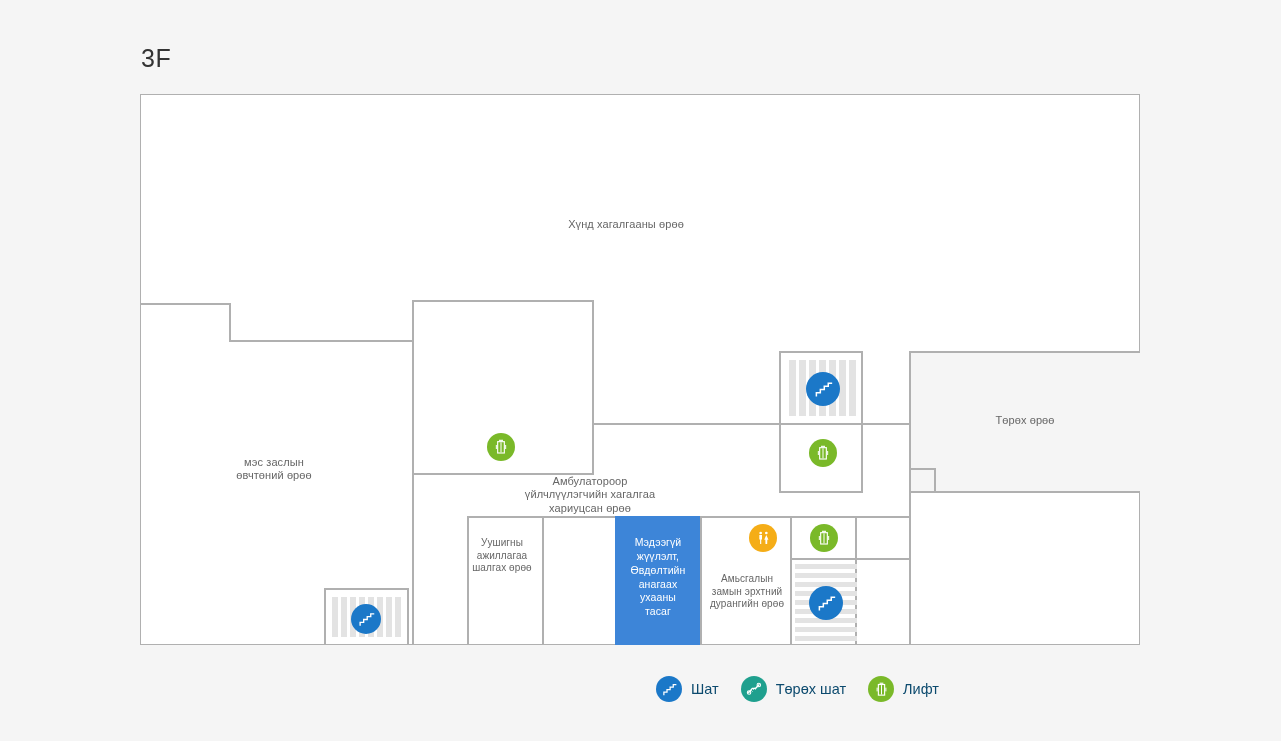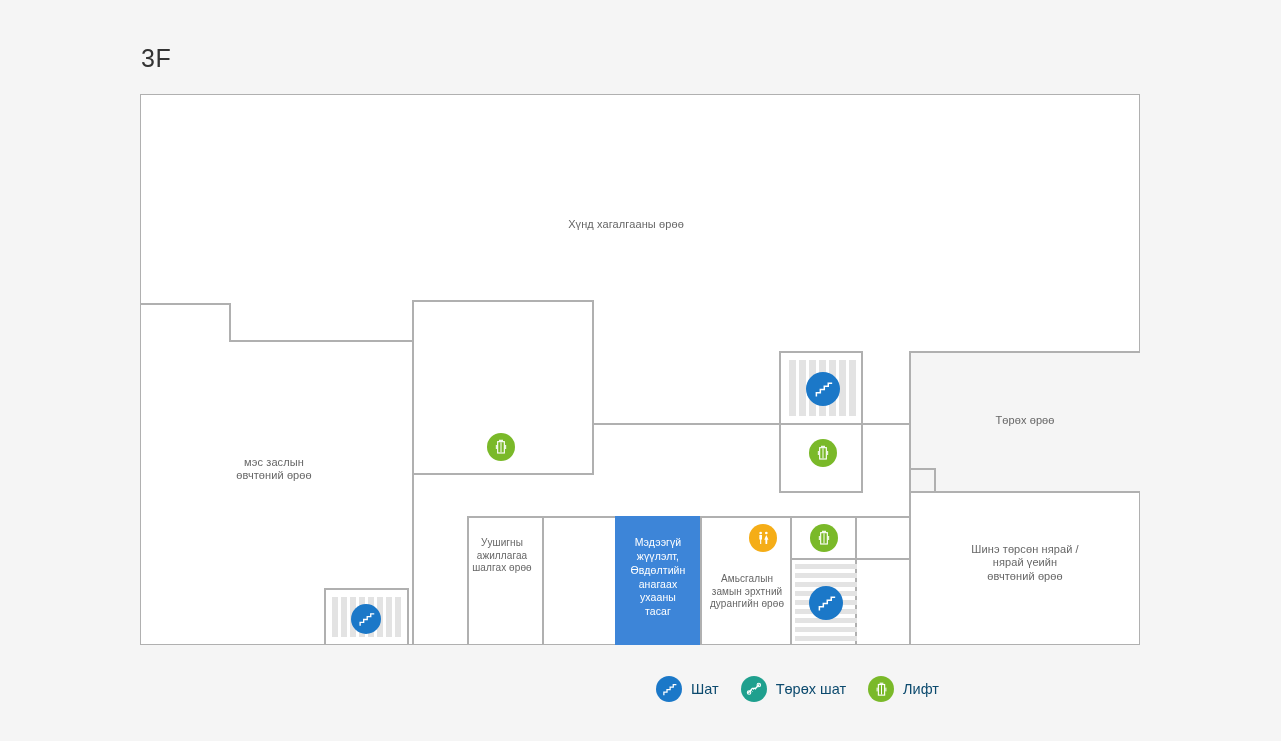--- a/index.html
+++ b/index.html
@@ -208,40 +208,41 @@
         <rect x="655" y="533" width="62" height="5"></rect>
         <rect x="655" y="542" width="62" height="5"></rect>
       </g>
     </svg>
 
     <div class="room-label" style="left:486px; top:131px;">Хүнд хагалгааны өрөө</div>
 
     <div class="room-label" style="left:134px; top:375px;">мэс заслын
 өвчтөний өрөө</div>
 
+    <div class="room-label" style="left:450px; top:401px;">Амбулатороор
+үйлчлүүлэгчийн хагалгаа
+хариуцсан өрөө</div>
 
     <div class="room-label small" style="left:362px; top:462px;">Уушигны
 ажиллагаа
 шалгах өрөө</div>
 
     <div class="room-label highlight-text" style="left:518px; top:484px;">Мэдээгүй
 жүүлэлт,
 Өвдөлтийн
 анагаах
 ухааны
 тасаг</div>
 
     <div class="room-label small" style="left:607px; top:498px;">Амьсгалын
 замын эрхтний
 дурангийн өрөө</div>
 
     <div class="room-label" style="left:885px; top:327px;">Төрөх өрөө</div>
 
-    <div class="room-label" style="left:885px; top:469px;">Шинэ төрсөн нярай /
-нярай үеийн өвчтөний өрөө</div>
 
     <div class="map-icon ic-stair" style="left:683px; top:295px; width:34px; height:34px;">
       <svg width="19" height="19" viewBox="0 0 24 24">
         <path d="M3 20 L3 16 L8 16 L8 12 L13 12 L13 8 L18 8 L18 4 L22 4" fill="none" stroke="#ffffff" stroke-width="1.9" stroke-linecap="square" stroke-linejoin="miter"></path>
       </svg>
     </div>
 
     <div class="map-icon ic-lift" style="left:683px; top:359px; width:28px; height:28px;">
       <svg width="16" height="16" viewBox="0 0 24 24">
         <rect x="7" y="4" width="10" height="17" fill="none" stroke="#ffffff" stroke-width="1.7"></rect>

